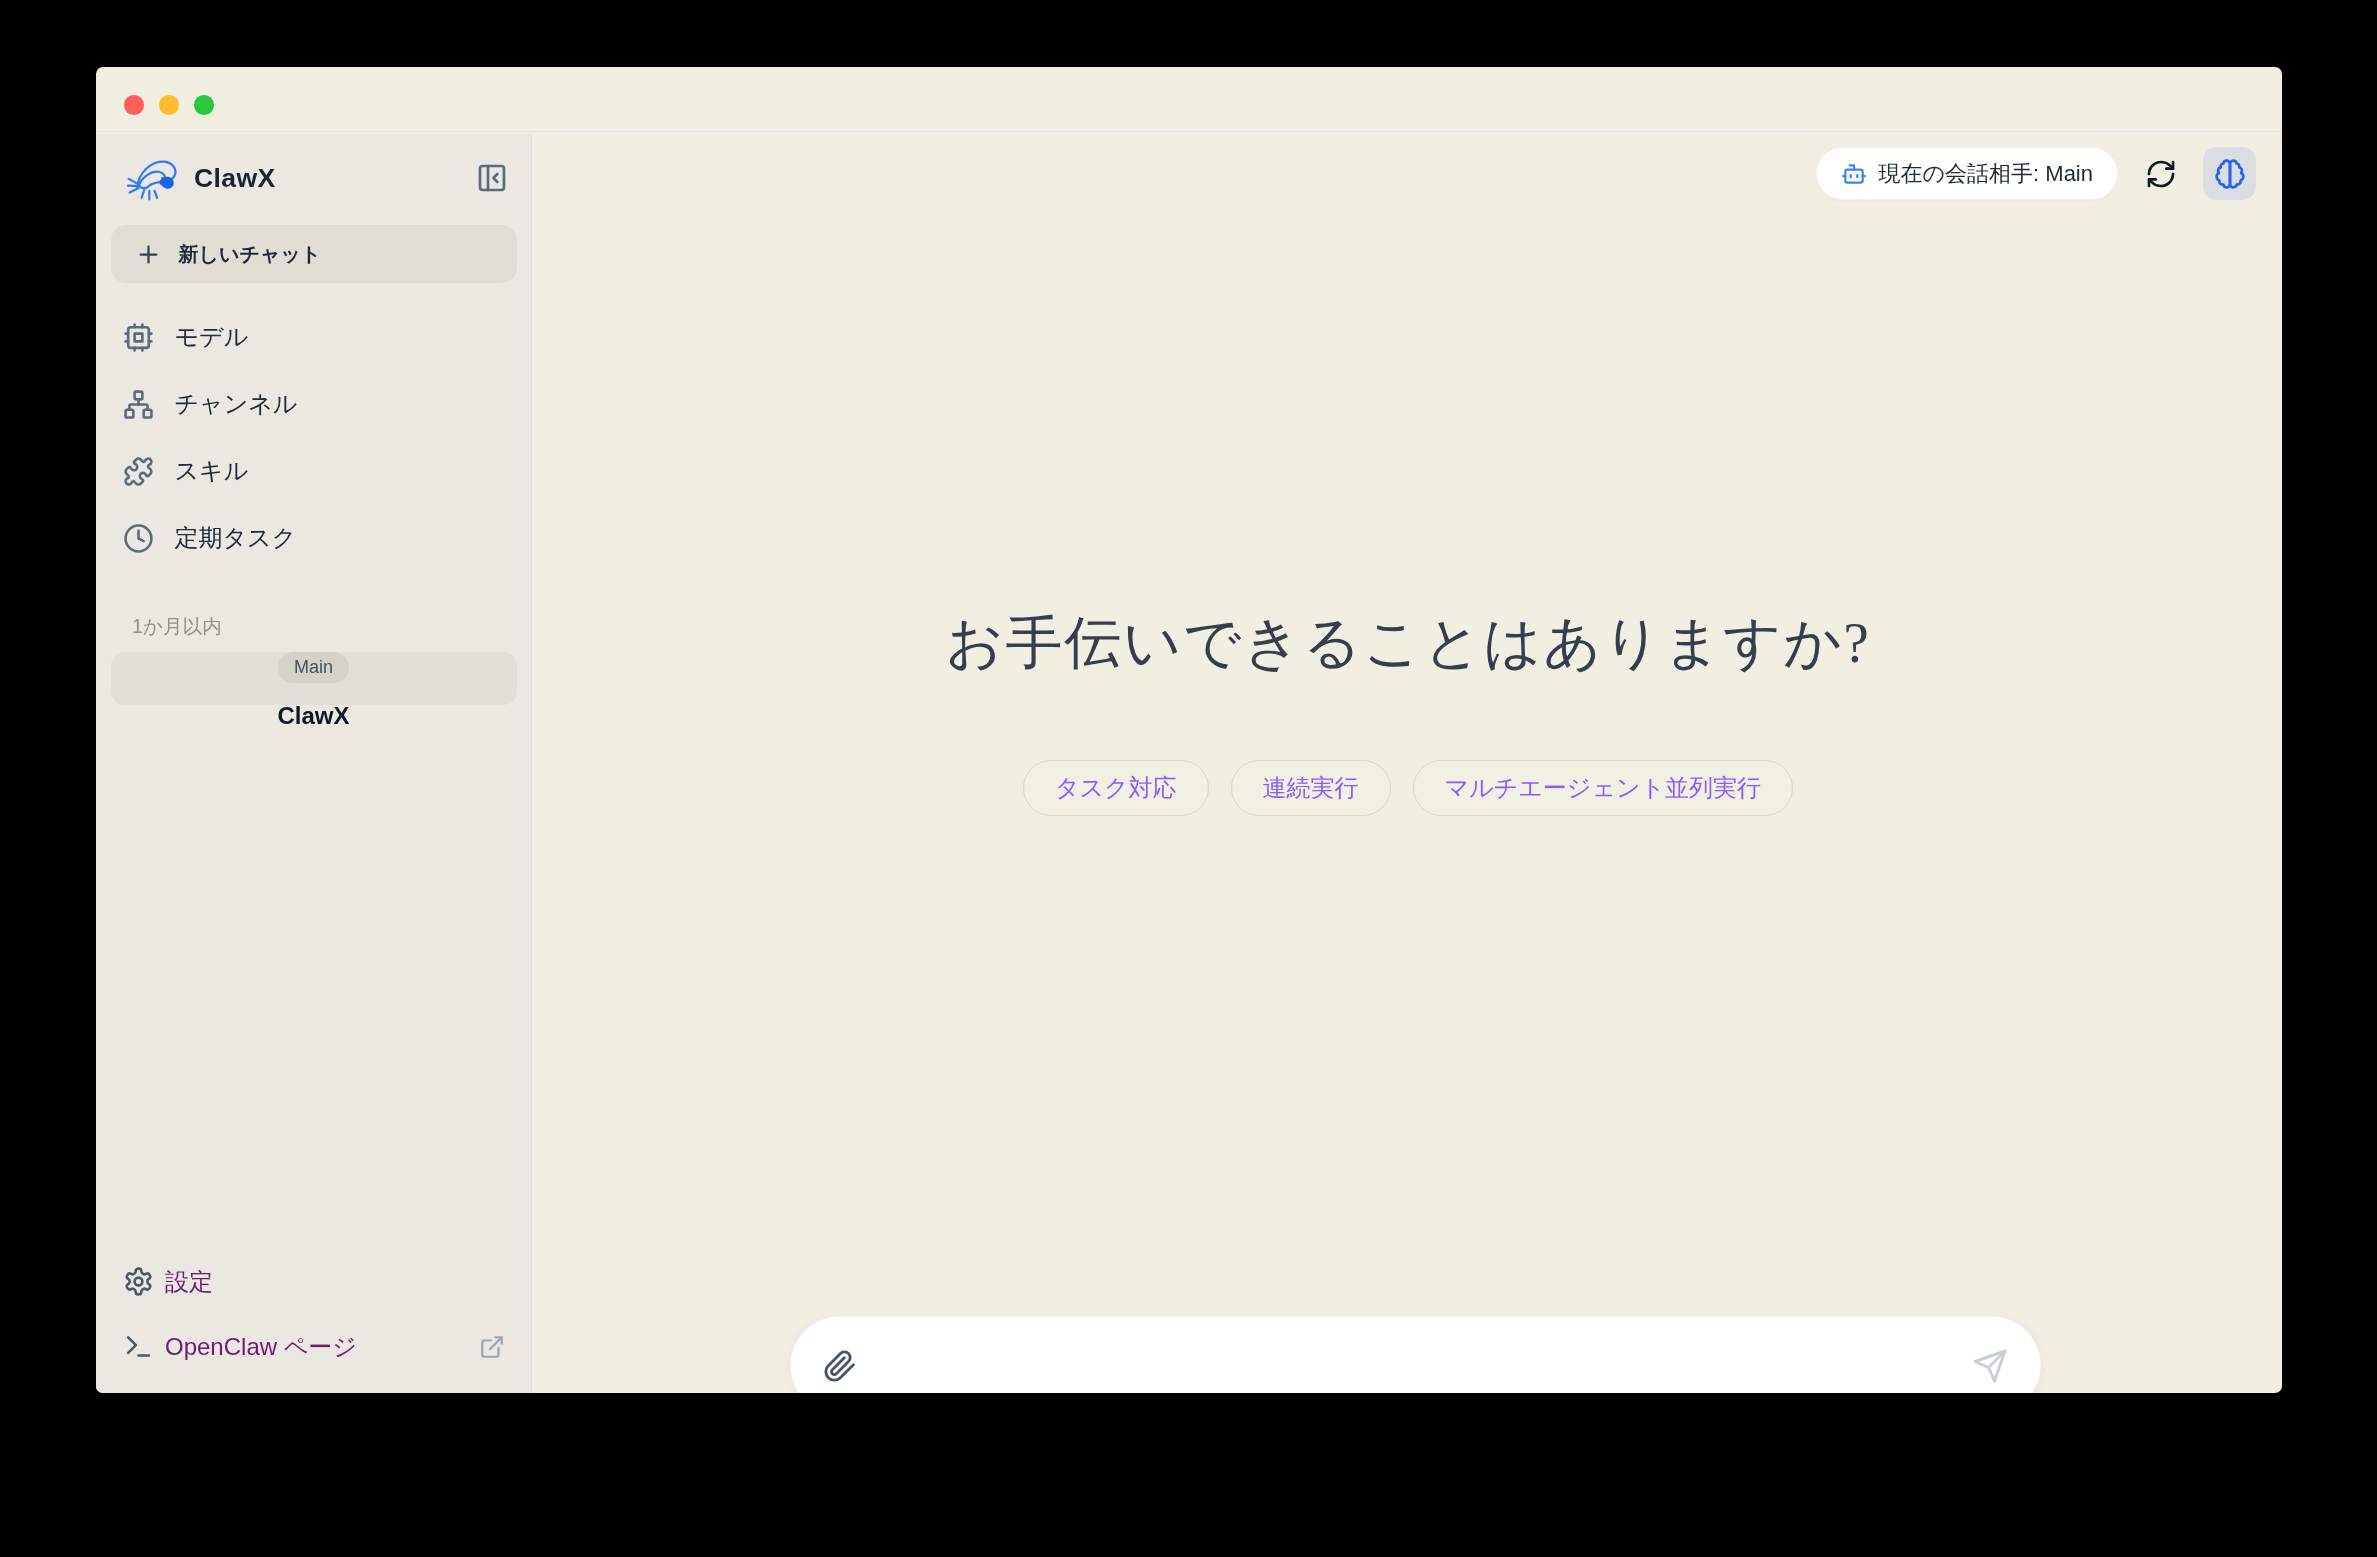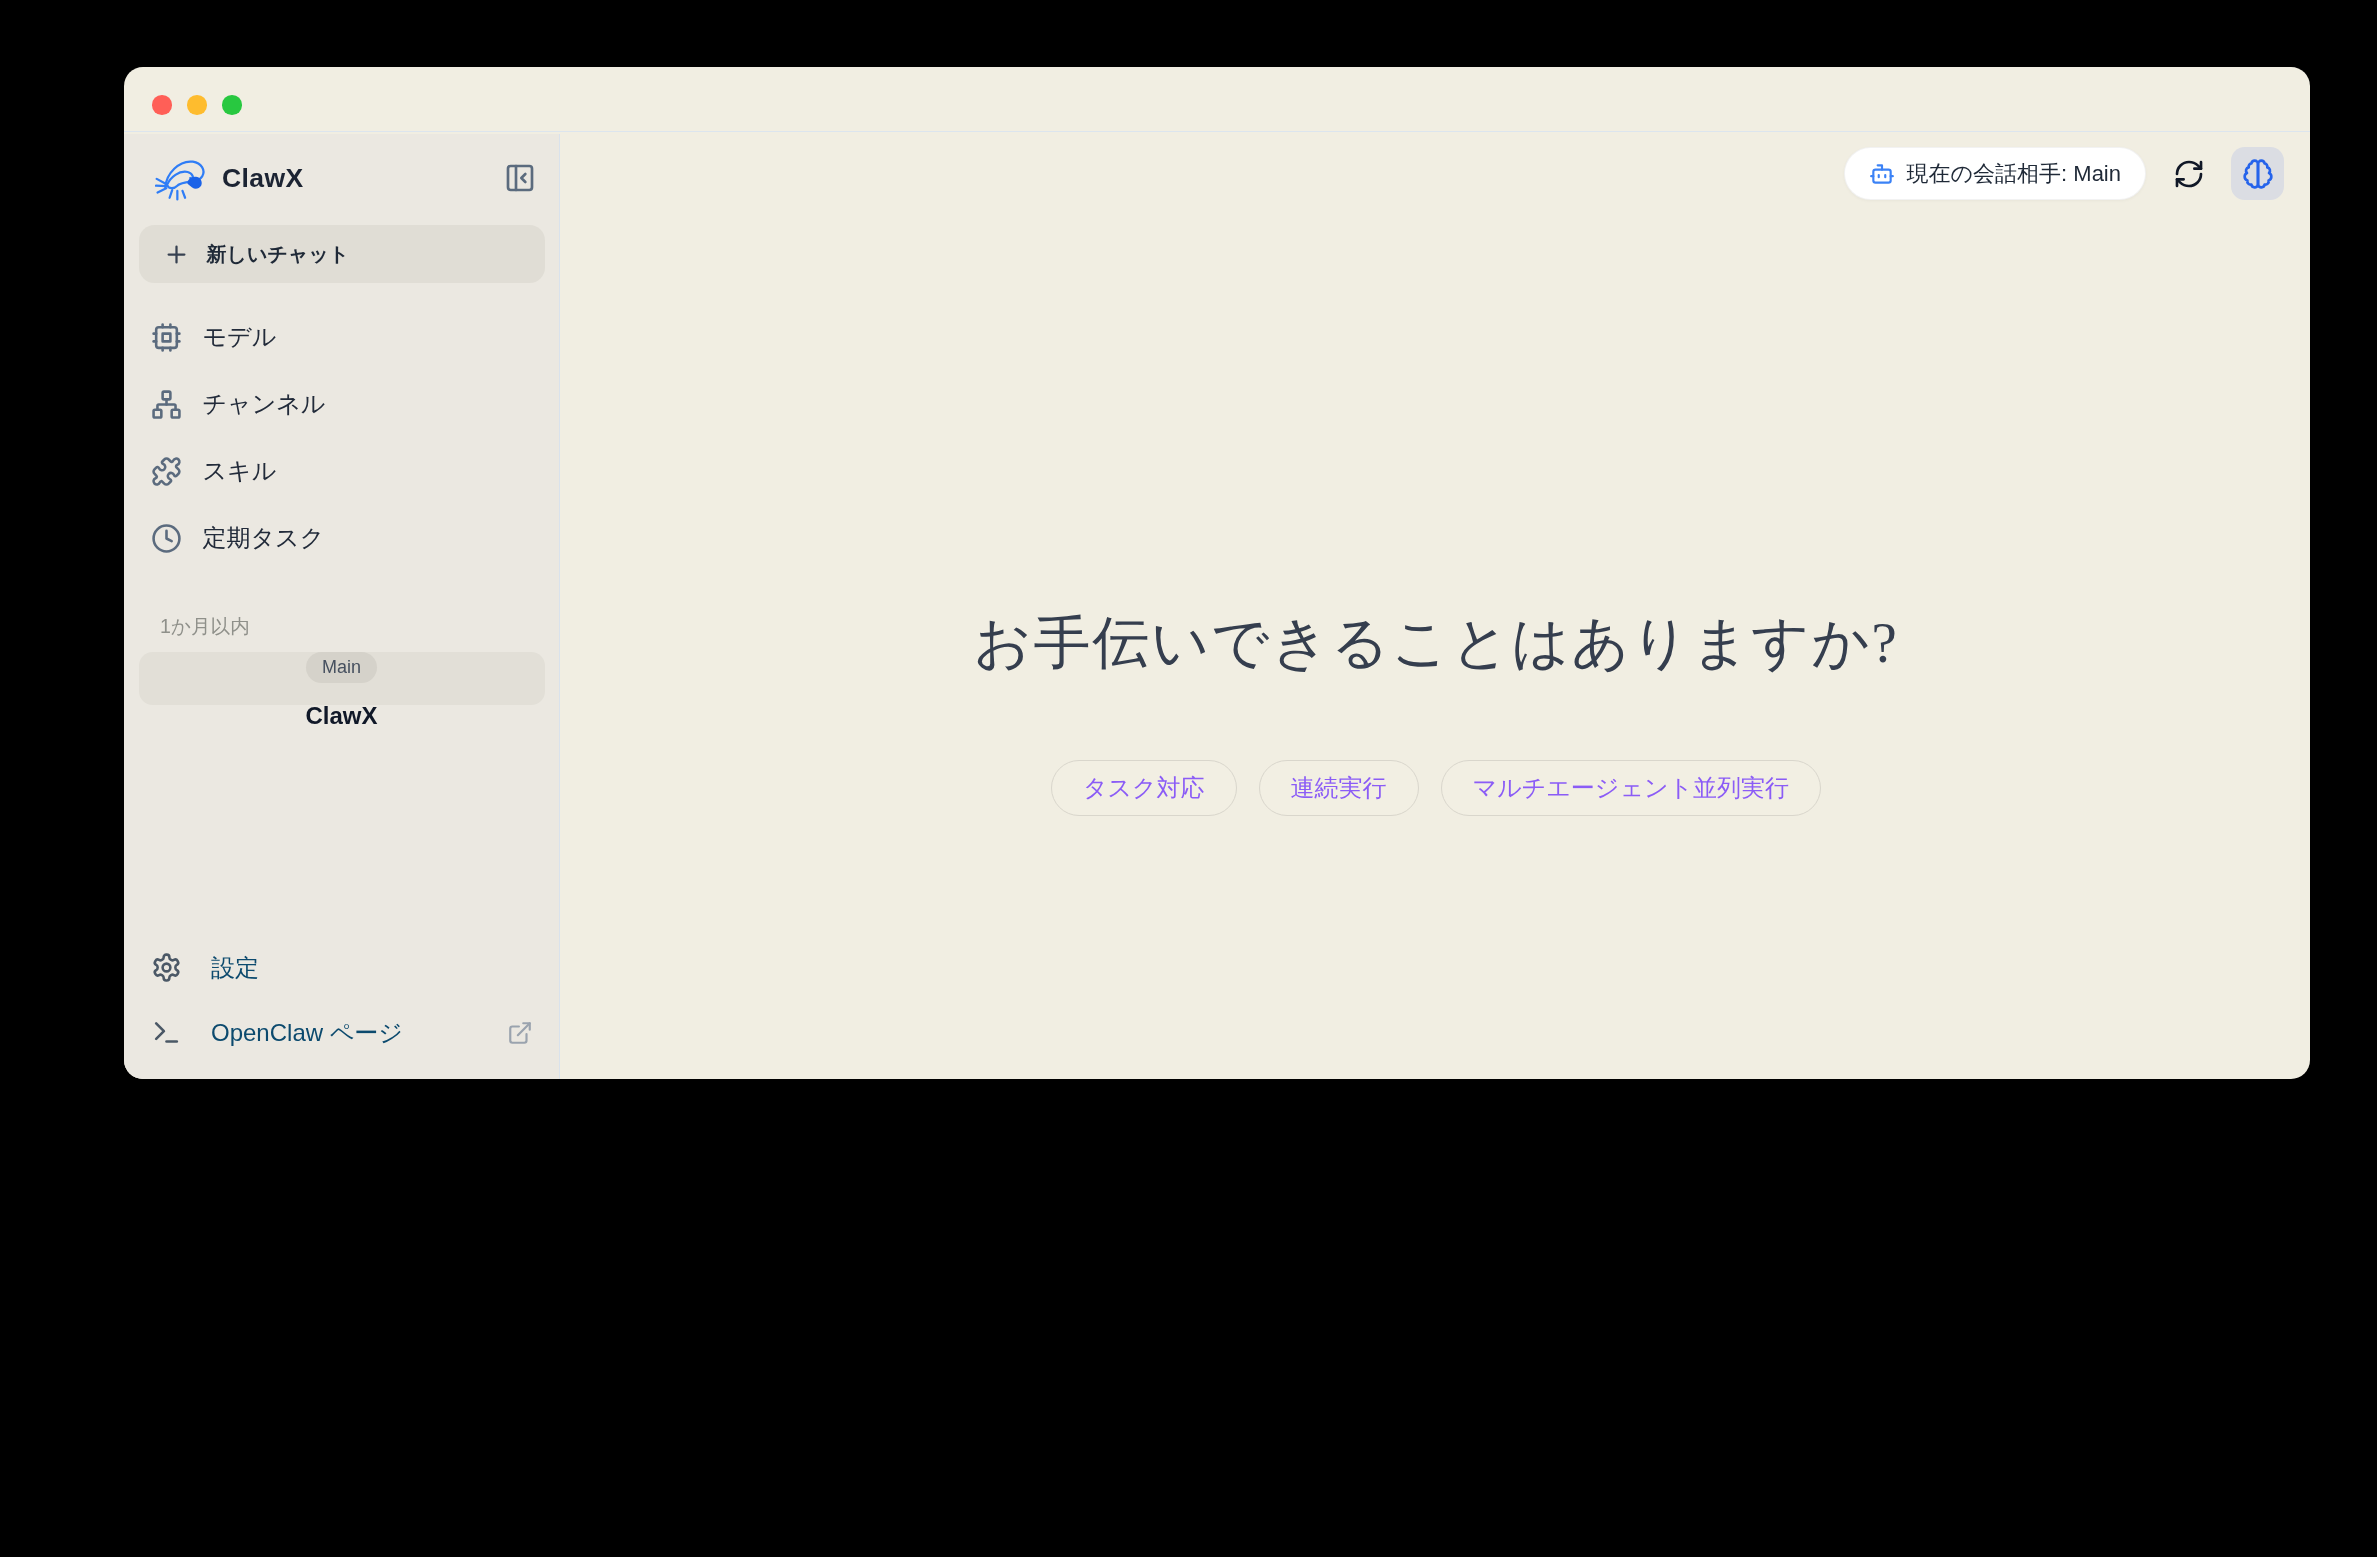--- a/index.html
+++ b/index.html
@@ -7,25 +7,24 @@
   body {
     width: 2377px; height: 1558px;
     font-family: "Liberation Sans", sans-serif;
     position: relative; overflow: hidden;
     -webkit-font-smoothing: antialiased;
   }
 
   
   .window {
     position: absolute; left: 96px; top: 67px;
-    width: 2186px; height: 1012px;
+    width: 2186px; height: 1326px;
     background: #F1EEE2;
-    border-radius: 19px;
+    border-radius: 7px;
     overflow: hidden;
-    margin-left: 28px;
   }
 
   
   .titlebar {
     position: absolute; top: 0; left: 0; right: 0; height: 65px;
     border-bottom: 1.7px solid #DCE5EE;
   }
   .traffic { position: absolute; top: 28px; left: 28px; display: flex; gap: 15.4px; }
   .traffic span { width: 19.6px; height: 19.6px; border-radius: 50%; display: block; }
   .light-red { background: #FF5F57; }
@@ -85,23 +84,23 @@
   }
   .history-badge {
     background: #D5D2CA; color: #46505F;
     font-size: 18px; font-weight: 500;
     padding: 5.1px 16px; border-radius: 853px;
   }
   .history-label { font-size: 24px; font-weight: 700; color: #101828; }
 
   .sb-footer { position: absolute; left: 0; right: 0; bottom: 13.7px; }
   .footer-item {
-    height: 65px; display: flex; align-items: center; gap: 29px;
+    height: 65px; display: flex; align-items: center; gap: 11px;
     padding: 0 26px 0 27px; cursor: pointer;
-    font-size: 24px; font-weight: 500; color: #0c4a6e;
+    font-size: 24px; font-weight: 500; color: #701a75;
   }
   .footer-item .ic { color: #4B5866; display: flex; }
   .footer-item .trail { margin-left: auto; color: #9AA3AE; display: flex; }
 
   
   .header-controls {
     position: absolute; top: 80px; right: 26px;
     display: flex; align-items: center; gap: 22px; height: 53px;
   }
   .conv-pill {

